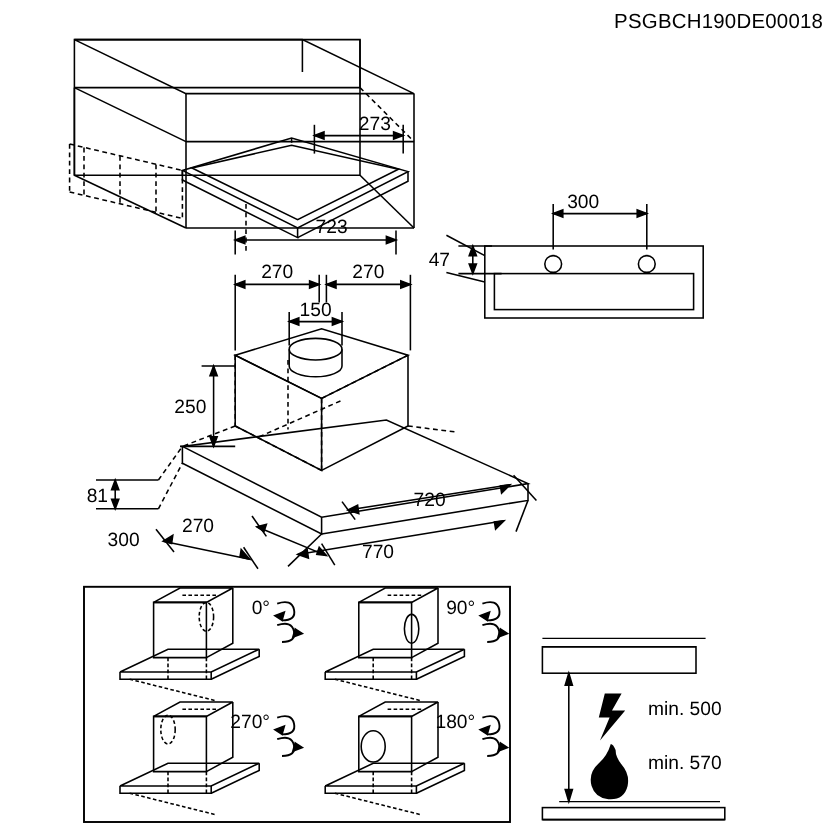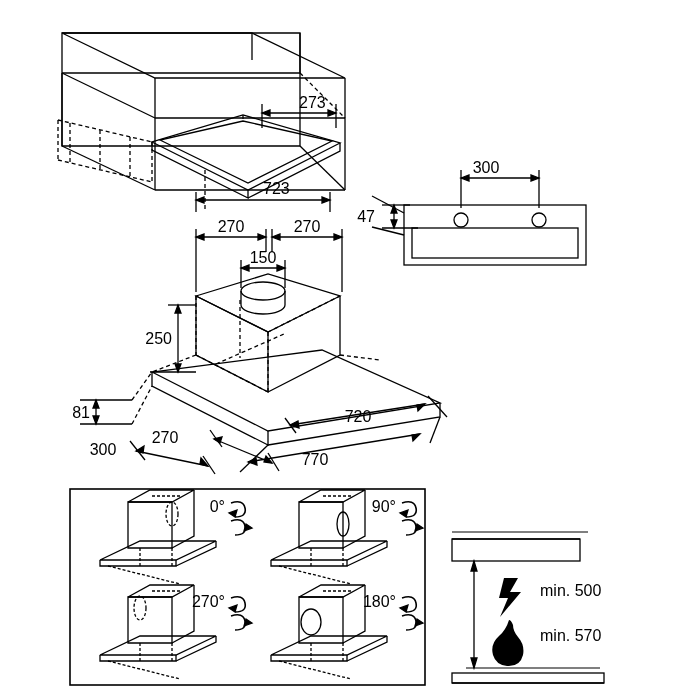--- a/index.html
+++ b/index.html
@@ -34,20 +34,21 @@
   text {
     font-family: "Liberation Sans", sans-serif;
     fill: #000;
   }
 </style>
 </head>
 <body>
 
 <div id="sheet">
 
+  <div class="doc-code">PSGBCH190DE00018</div>
 
   <svg width="700" height="700" viewBox="0 0 700 700">
 
     <g fill="none" stroke="#000" stroke-width="1.3" stroke-linejoin="miter" stroke-linecap="butt">
 
       <g>
 
         <path d="M62 33 L300 33 L300 146 L62 146 Z"></path>
         <path d="M62 33 L135 -0 " stroke="none"></path>
 

